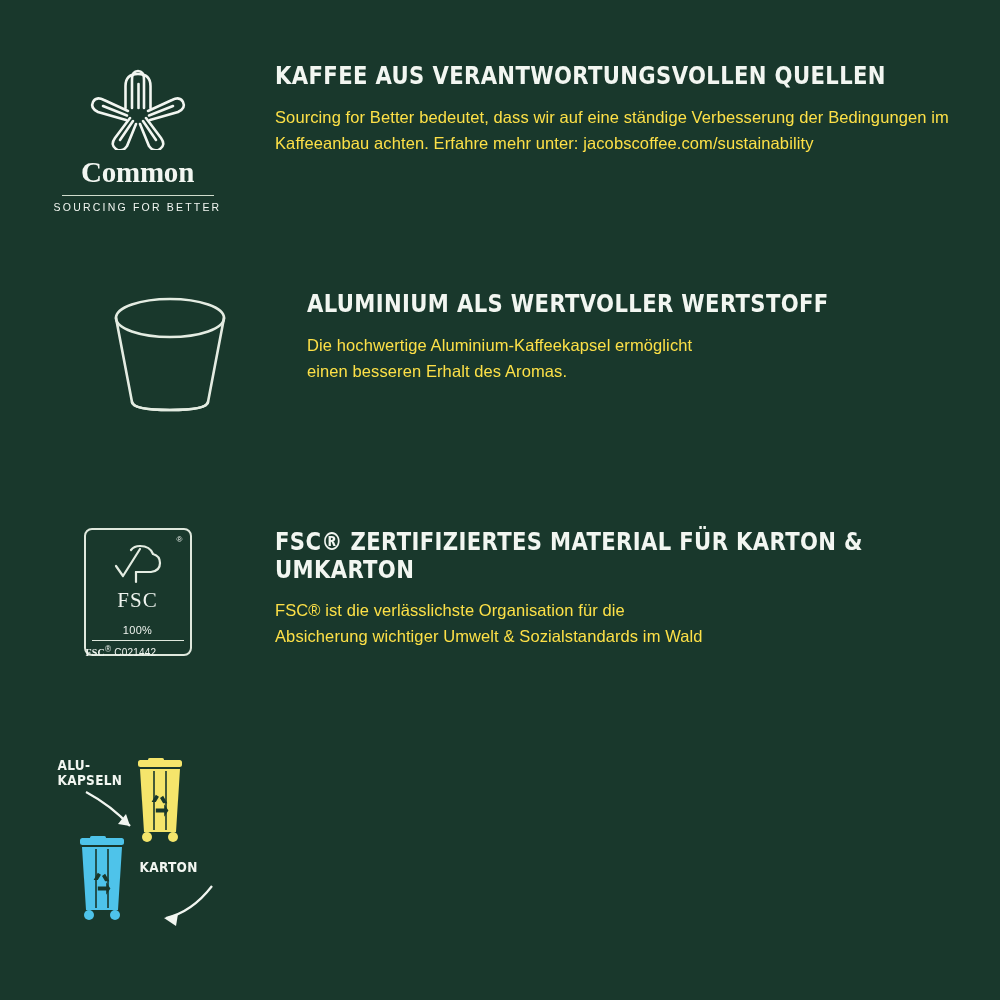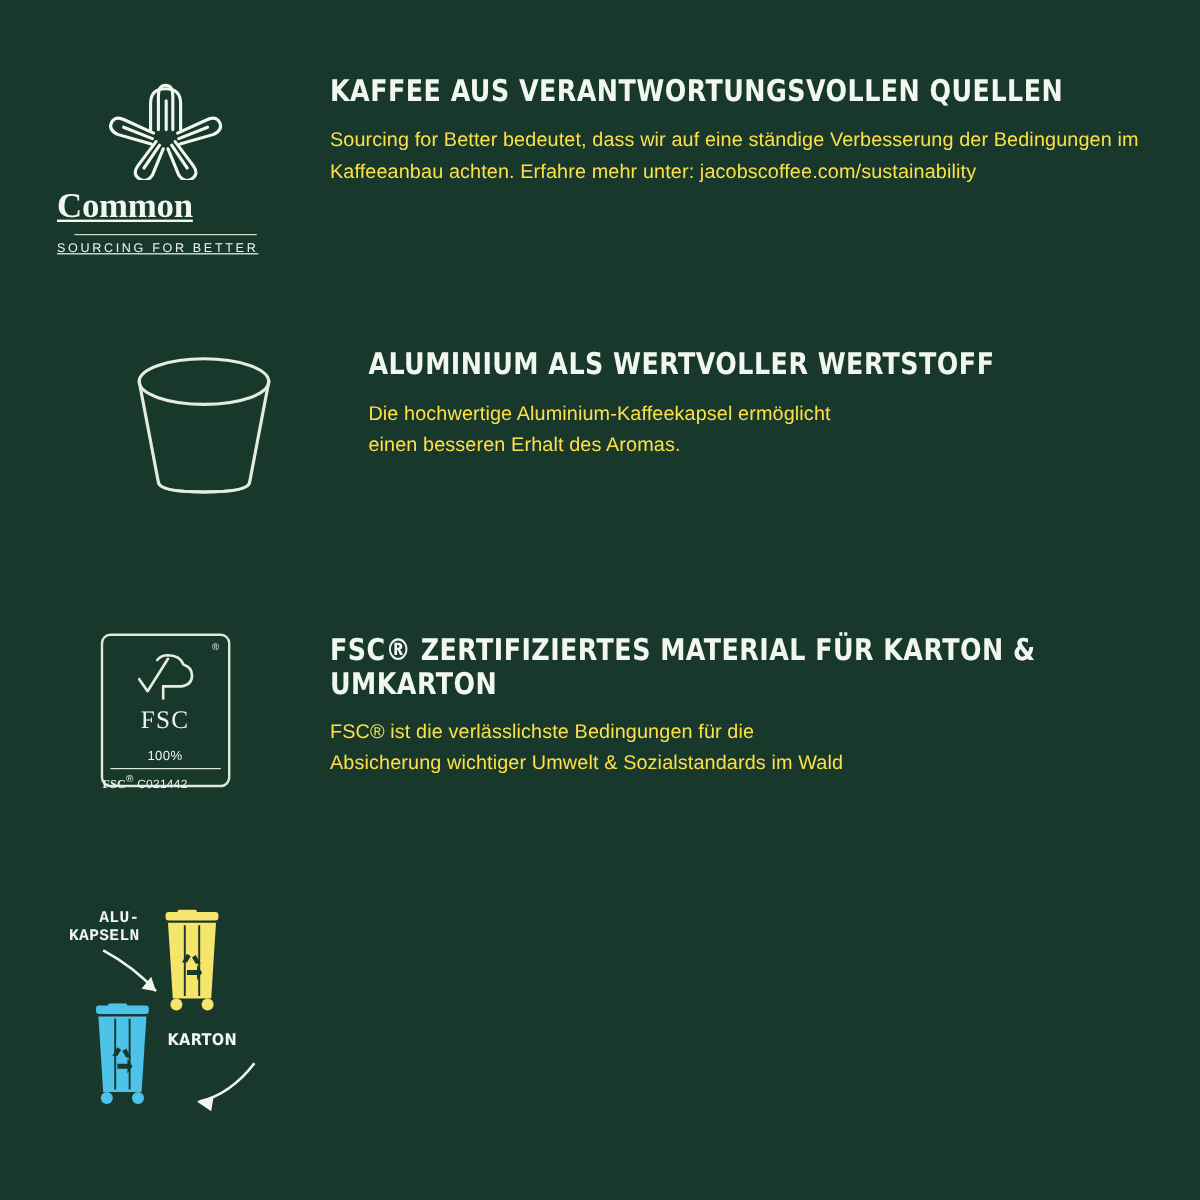--- a/index.html
+++ b/index.html
@@ -55,22 +55,22 @@
     font-size: 16.5px;
     line-height: 1.58;
     color: #fde047;
     letter-spacing: 0.1px;
   }
 
   
   .row1 { top: 62px; }
   .cg-logo {
     width: 180px;
+    text-align: center;
     color: #f2f6f1;
-    text-decoration: underline;
   }
   .cg-mark { display:block; margin: 0 auto 8px auto; }
   .cg-name {
     font-family: "Liberation Serif", serif;
     font-size: 29px;
     font-weight: 700;
     line-height: 1.02;
     letter-spacing: -0.2px;
   }
   .cg-rule {
@@ -140,21 +140,21 @@
     position: absolute;
     font-family: "DejaVu Sans Condensed", "Liberation Sans Narrow", "Liberation Sans", sans-serif;
     font-size: 13.5px;
     font-weight: 700;
     line-height: 1.12;
     letter-spacing: 0.3px;
     color: #f2f6f1;
     text-transform: uppercase;
     text-align: center;
   }
-  .lbl-alu { left: 0px; top: 6px; text-align: right; font-family: Liberation Mono, monospace; }
+  .lbl-alu { left: 0px; top: 6px; text-align: left; }
   .lbl-karton { left: 82px; top: 108px; }
   .bin { position: absolute; }
   .bin-yellow { left: 70px; top: 6px; }
   .bin-blue { left: 12px; top: 84px; }
 </style>
 </head>
 <body>
 
 <div class="page">
 
@@ -225,21 +225,21 @@
         <div class="fsc-pct">100%</div>
         <div class="fsc-line"></div>
         <div class="fsc-code">
           <b>FSC</b><sup>®</sup>
           <span>C021442</span>
         </div>
       </div>
     </div>
     <div class="text-col">
       <h2>FSC® ZERTIFIZIERTES MATERIAL FÜR KARTON &amp; UMKARTON</h2>
-      <p>FSC® ist die verlässlichste Bedingungen für die</p>
+      <p>FSC® ist die verlässlichste Organisation für die</p>
       <p>Absicherung wichtiger Umwelt &amp; Sozialstandards im Wald</p>
     </div>
   </div>
 
   <div class="row row4">
     <div class="icon-col">
       <div class="bins">
         <div class="bin-label lbl-alu">
           <div>ALU-</div>
           <div>KAPSELN</div>

